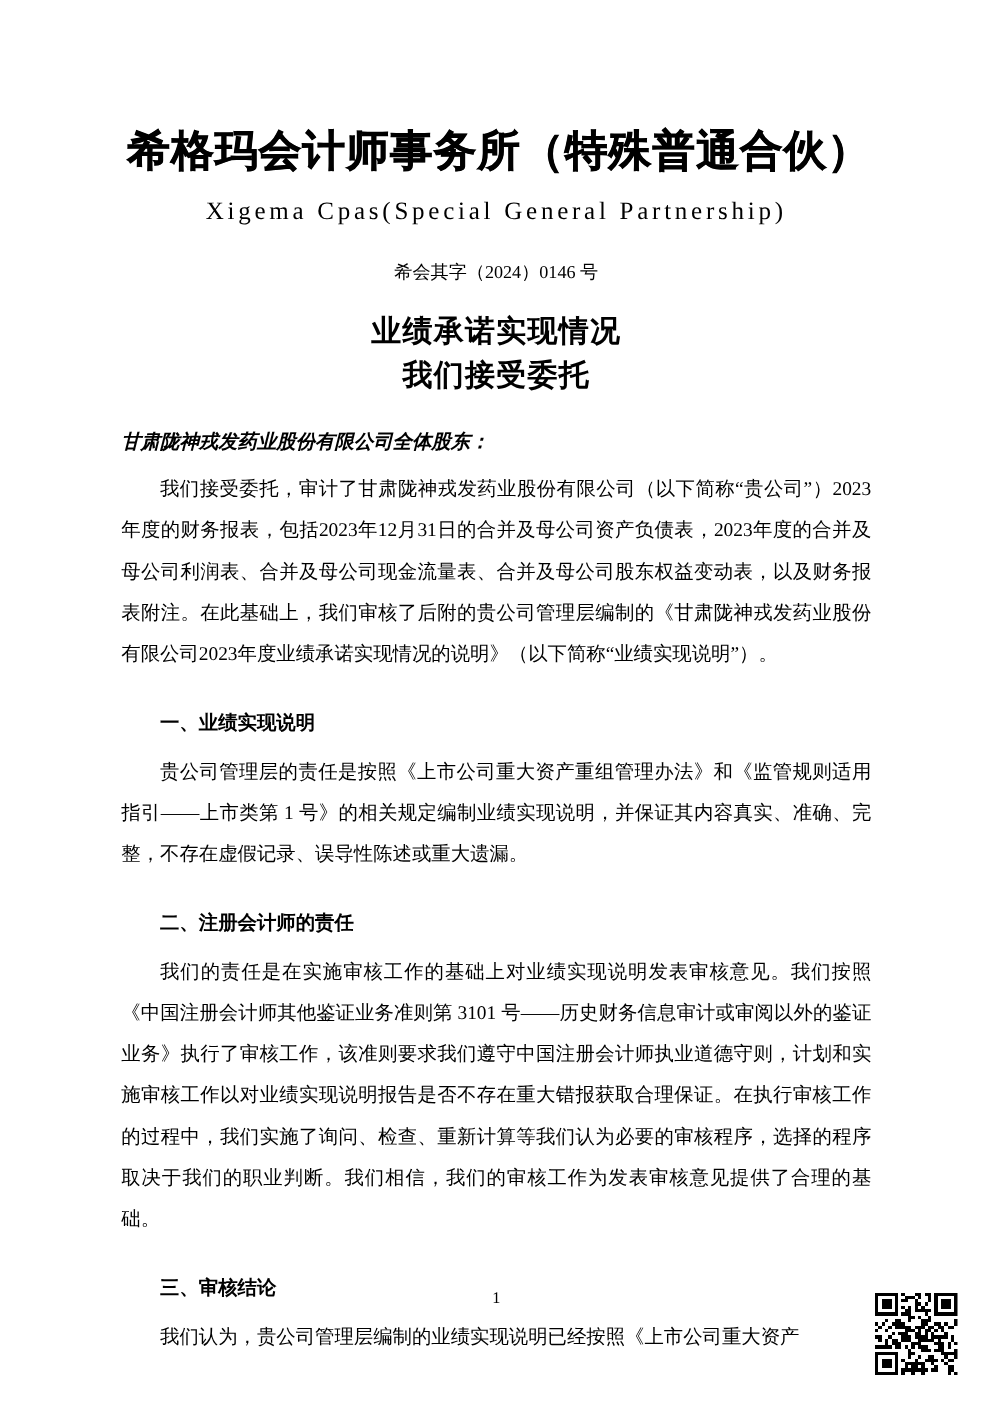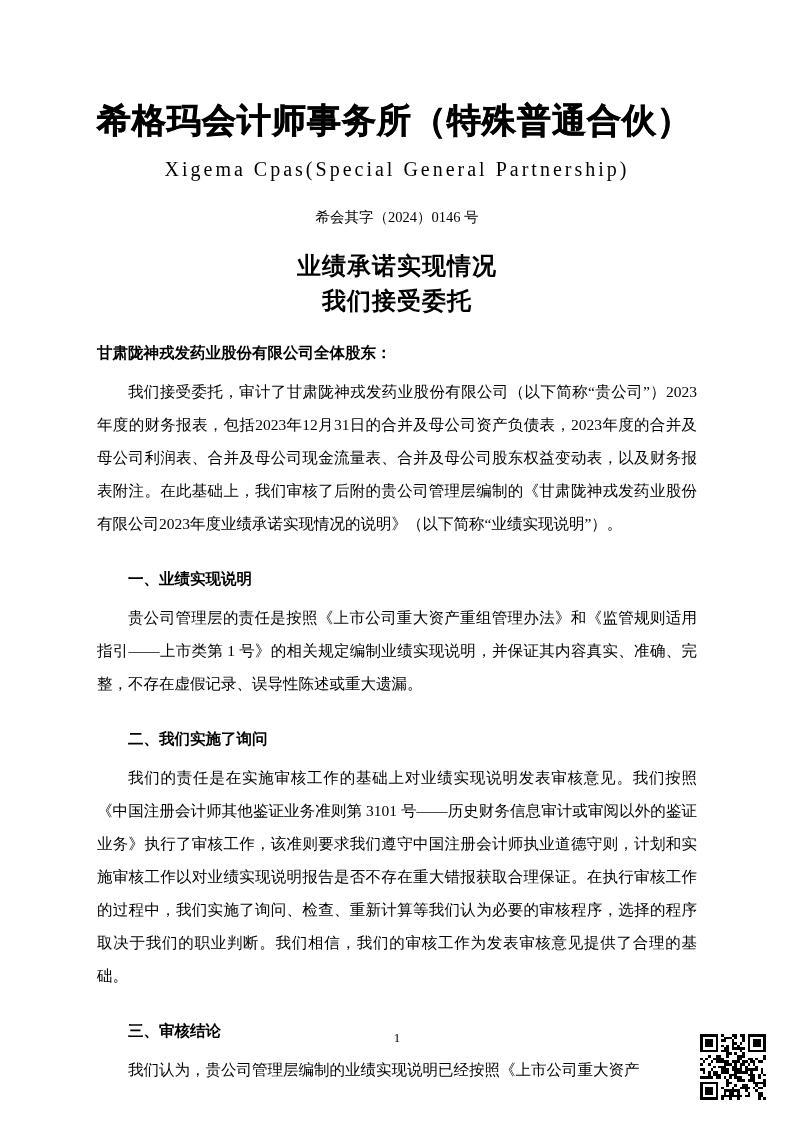--- a/index.html
+++ b/index.html
@@ -11,21 +11,21 @@
     color: #000;
     overflow: hidden;
   }
   .page {
     position: absolute; inset: 0;
     padding: 98px 97px 0 97px;
   }
   .firm-cn {
     font-size: 34px;
     font-weight: 900;
-    text-align: left;
+    text-align: right;
     letter-spacing: 1px;
     -webkit-text-stroke: 0.6px #000;
     font-family: "Liberation Serif", "DejaVu Serif", serif;
     white-space: nowrap;
   }
   .firm-en {
     font-size: 20px;
     text-align: center;
     letter-spacing: 3px;
     margin-top: 14px;
@@ -43,20 +43,21 @@
     line-height: 35px;
     letter-spacing: 1px;
     margin-top: 21px;
     font-family: "Liberation Sans", "DejaVu Sans", sans-serif;
   }
   .salutation {
     font-size: 15.5px;
     font-weight: bold;
     margin-top: 25px;
     font-family: "Liberation Sans", "DejaVu Sans", sans-serif;
+    font-style: italic;
   }
   .body-text {
     font-size: 15.5px;
     line-height: 33px;
     text-align: justify;
   }
   .para {
     text-indent: 2em;
     margin-top: 11px;
   }
@@ -107,21 +108,21 @@
 
   <div class="salutation">甘肃陇神戎发药业股份有限公司全体股东：</div>
 
   <div class="body-text">
 
     <p class="para">我们接受委托，审计了甘肃陇神戎发药业股份有限公司（以下简称“贵公司”）2023年度的财务报表，包括2023年12月31日的合并及母公司资产负债表，2023年度的合并及母公司利润表、合并及母公司现金流量表、合并及母公司股东权益变动表，以及财务报表附注。在此基础上，我们审核了后附的贵公司管理层编制的《甘肃陇神戎发药业股份有限公司2023年度业绩承诺实现情况的说明》（以下简称“业绩实现说明”）。</p>
 
     <div class="sec-heading">一、业绩实现说明</div>
     <p class="sec-body">贵公司管理层的责任是按照《上市公司重大资产重组管理办法》和《监管规则适用指引——上市类第 1 号》的相关规定编制业绩实现说明，并保证其内容真实、准确、完整，不存在虚假记录、误导性陈述或重大遗漏。</p>
 
-    <div class="sec-heading">二、我们实施了询问</div>
+    <div class="sec-heading">二、注册会计师的责任</div>
     <p class="sec-body">我们的责任是在实施审核工作的基础上对业绩实现说明发表审核意见。我们按照《中国注册会计师其他鉴证业务准则第 3101 号——历史财务信息审计或审阅以外的鉴证业务》执行了审核工作，该准则要求我们遵守中国注册会计师执业道德守则，计划和实施审核工作以对业绩实现说明报告是否不存在重大错报获取合理保证。在执行审核工作的过程中，我们实施了询问、检查、重新计算等我们认为必要的审核程序，选择的程序取决于我们的职业判断。我们相信，我们的审核工作为发表审核意见提供了合理的基础。</p>
 
     <div class="sec-heading">三、审核结论</div>
     <p class="sec-body">我们认为，贵公司管理层编制的业绩实现说明已经按照《上市公司重大资产</p>
 
   </div>
 
 </div>
 
 <div class="footer-page">1</div>

